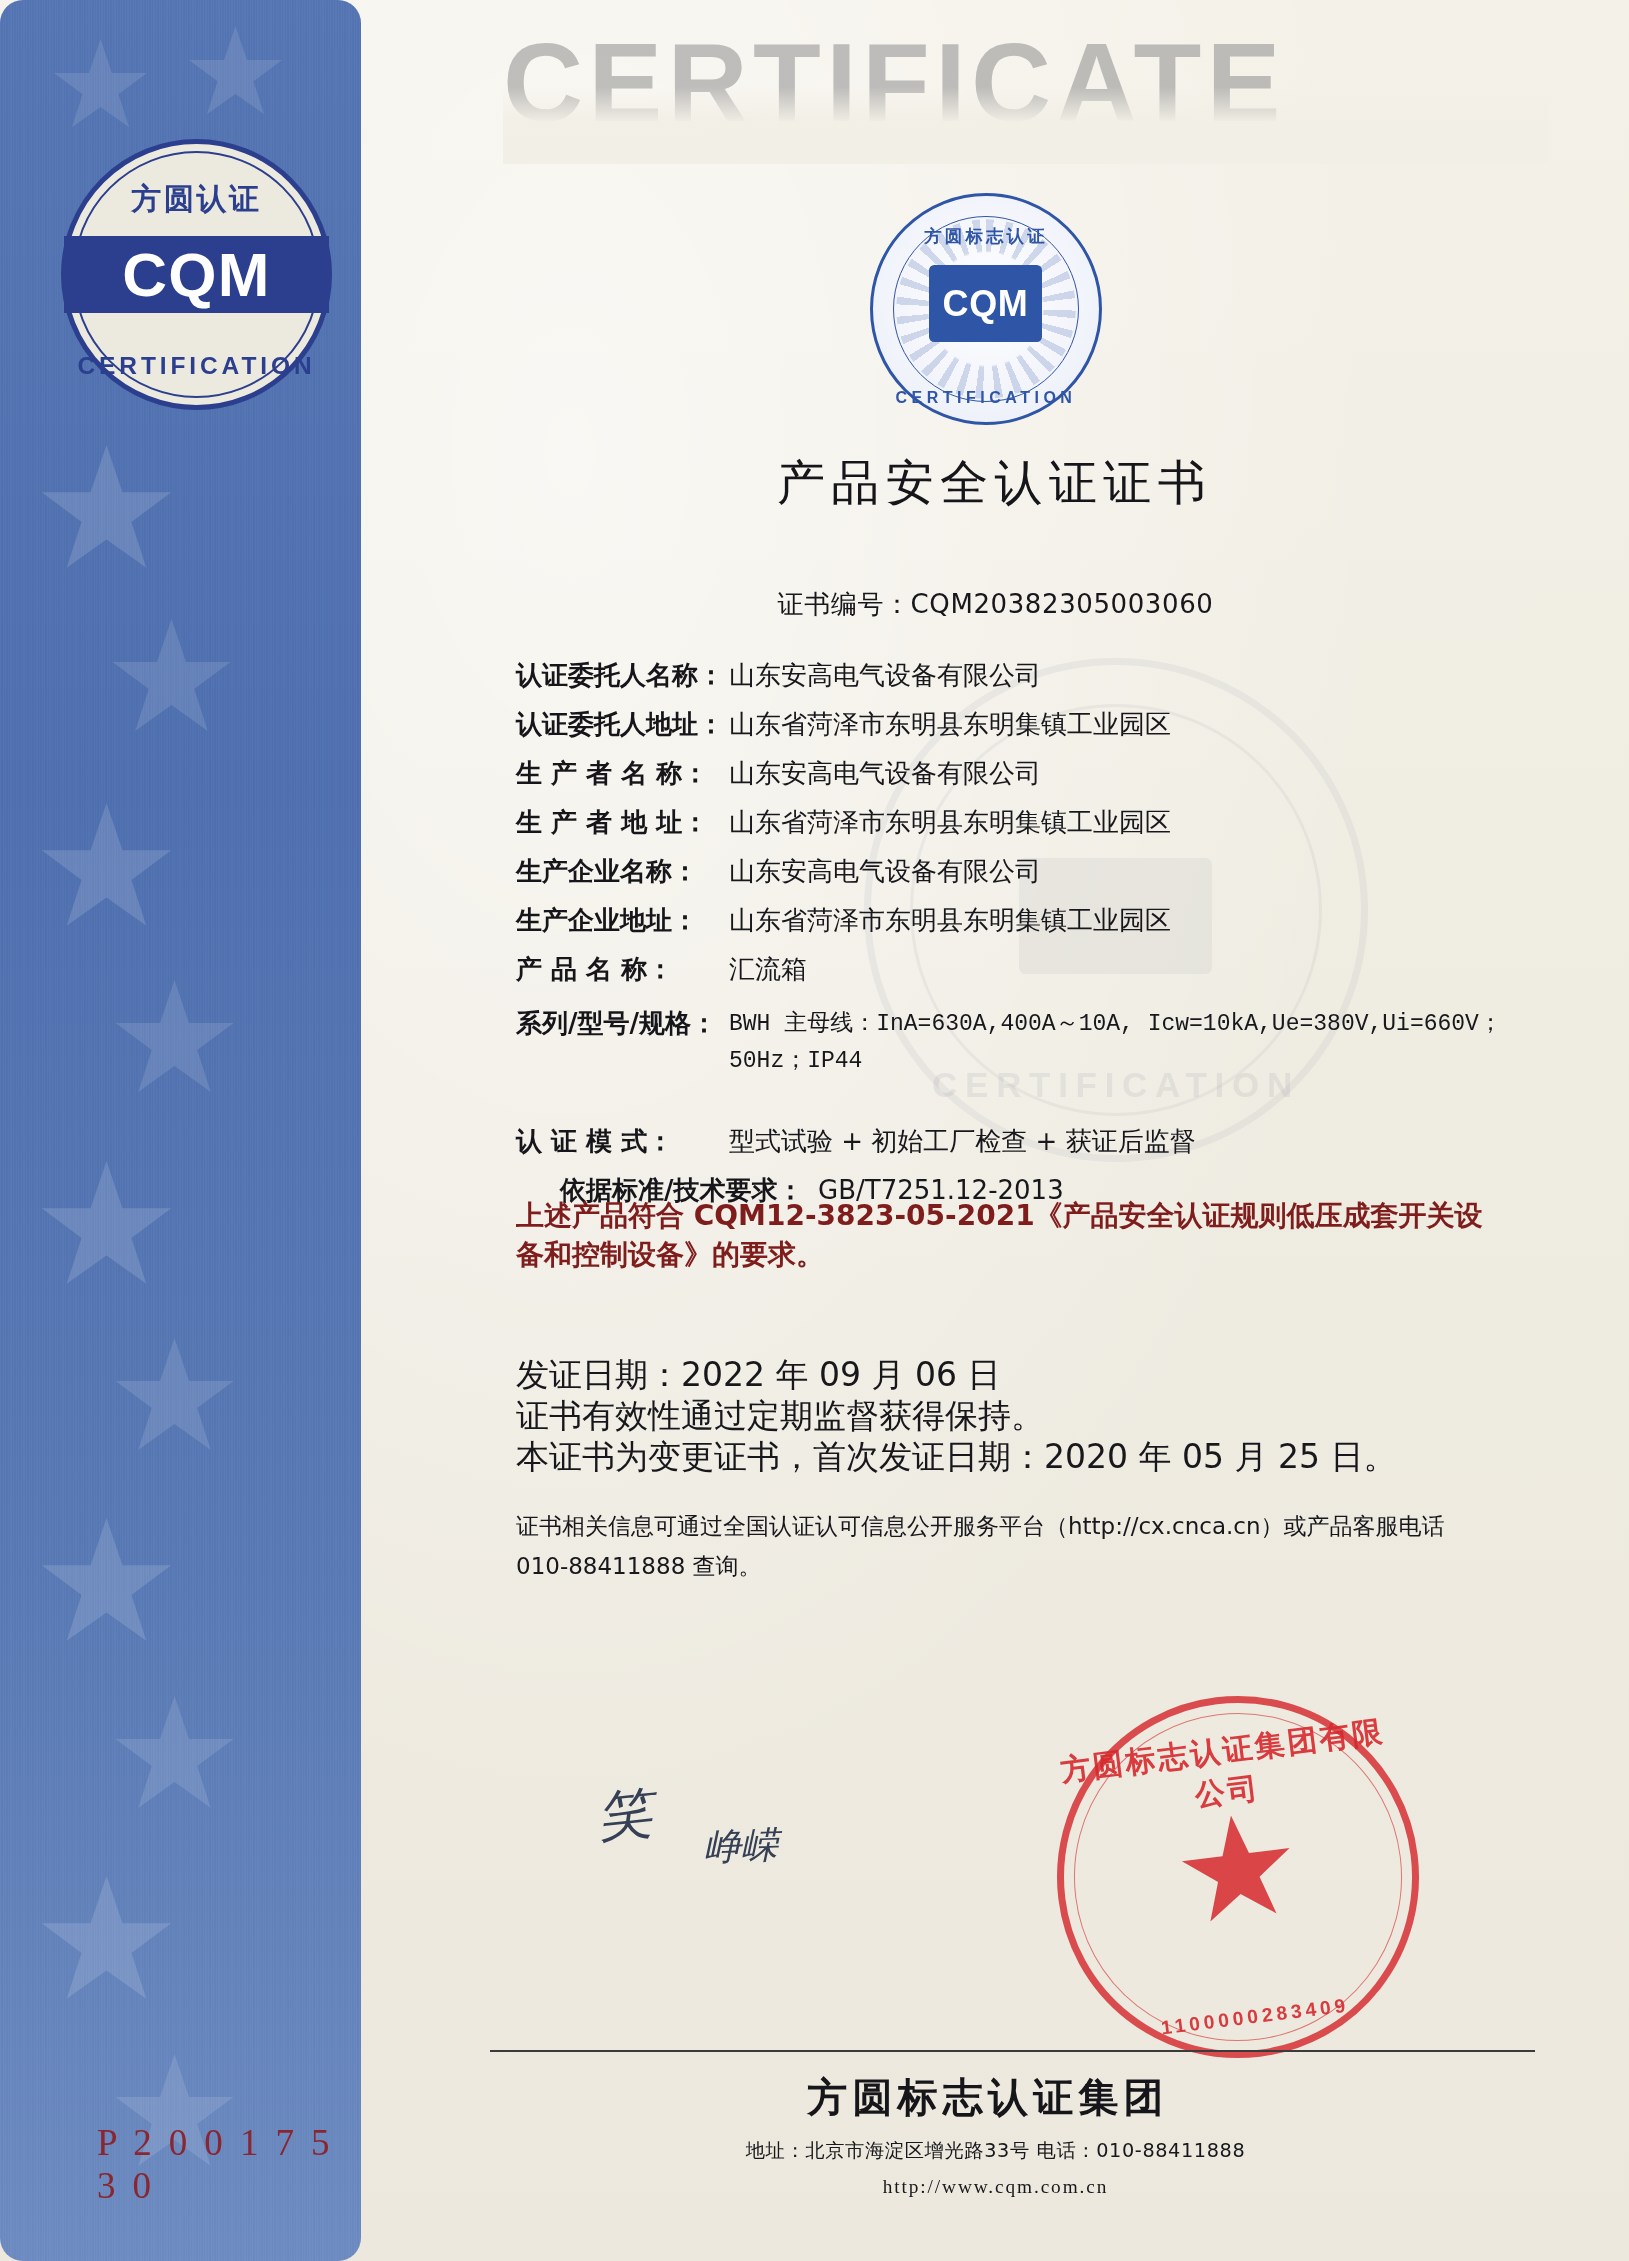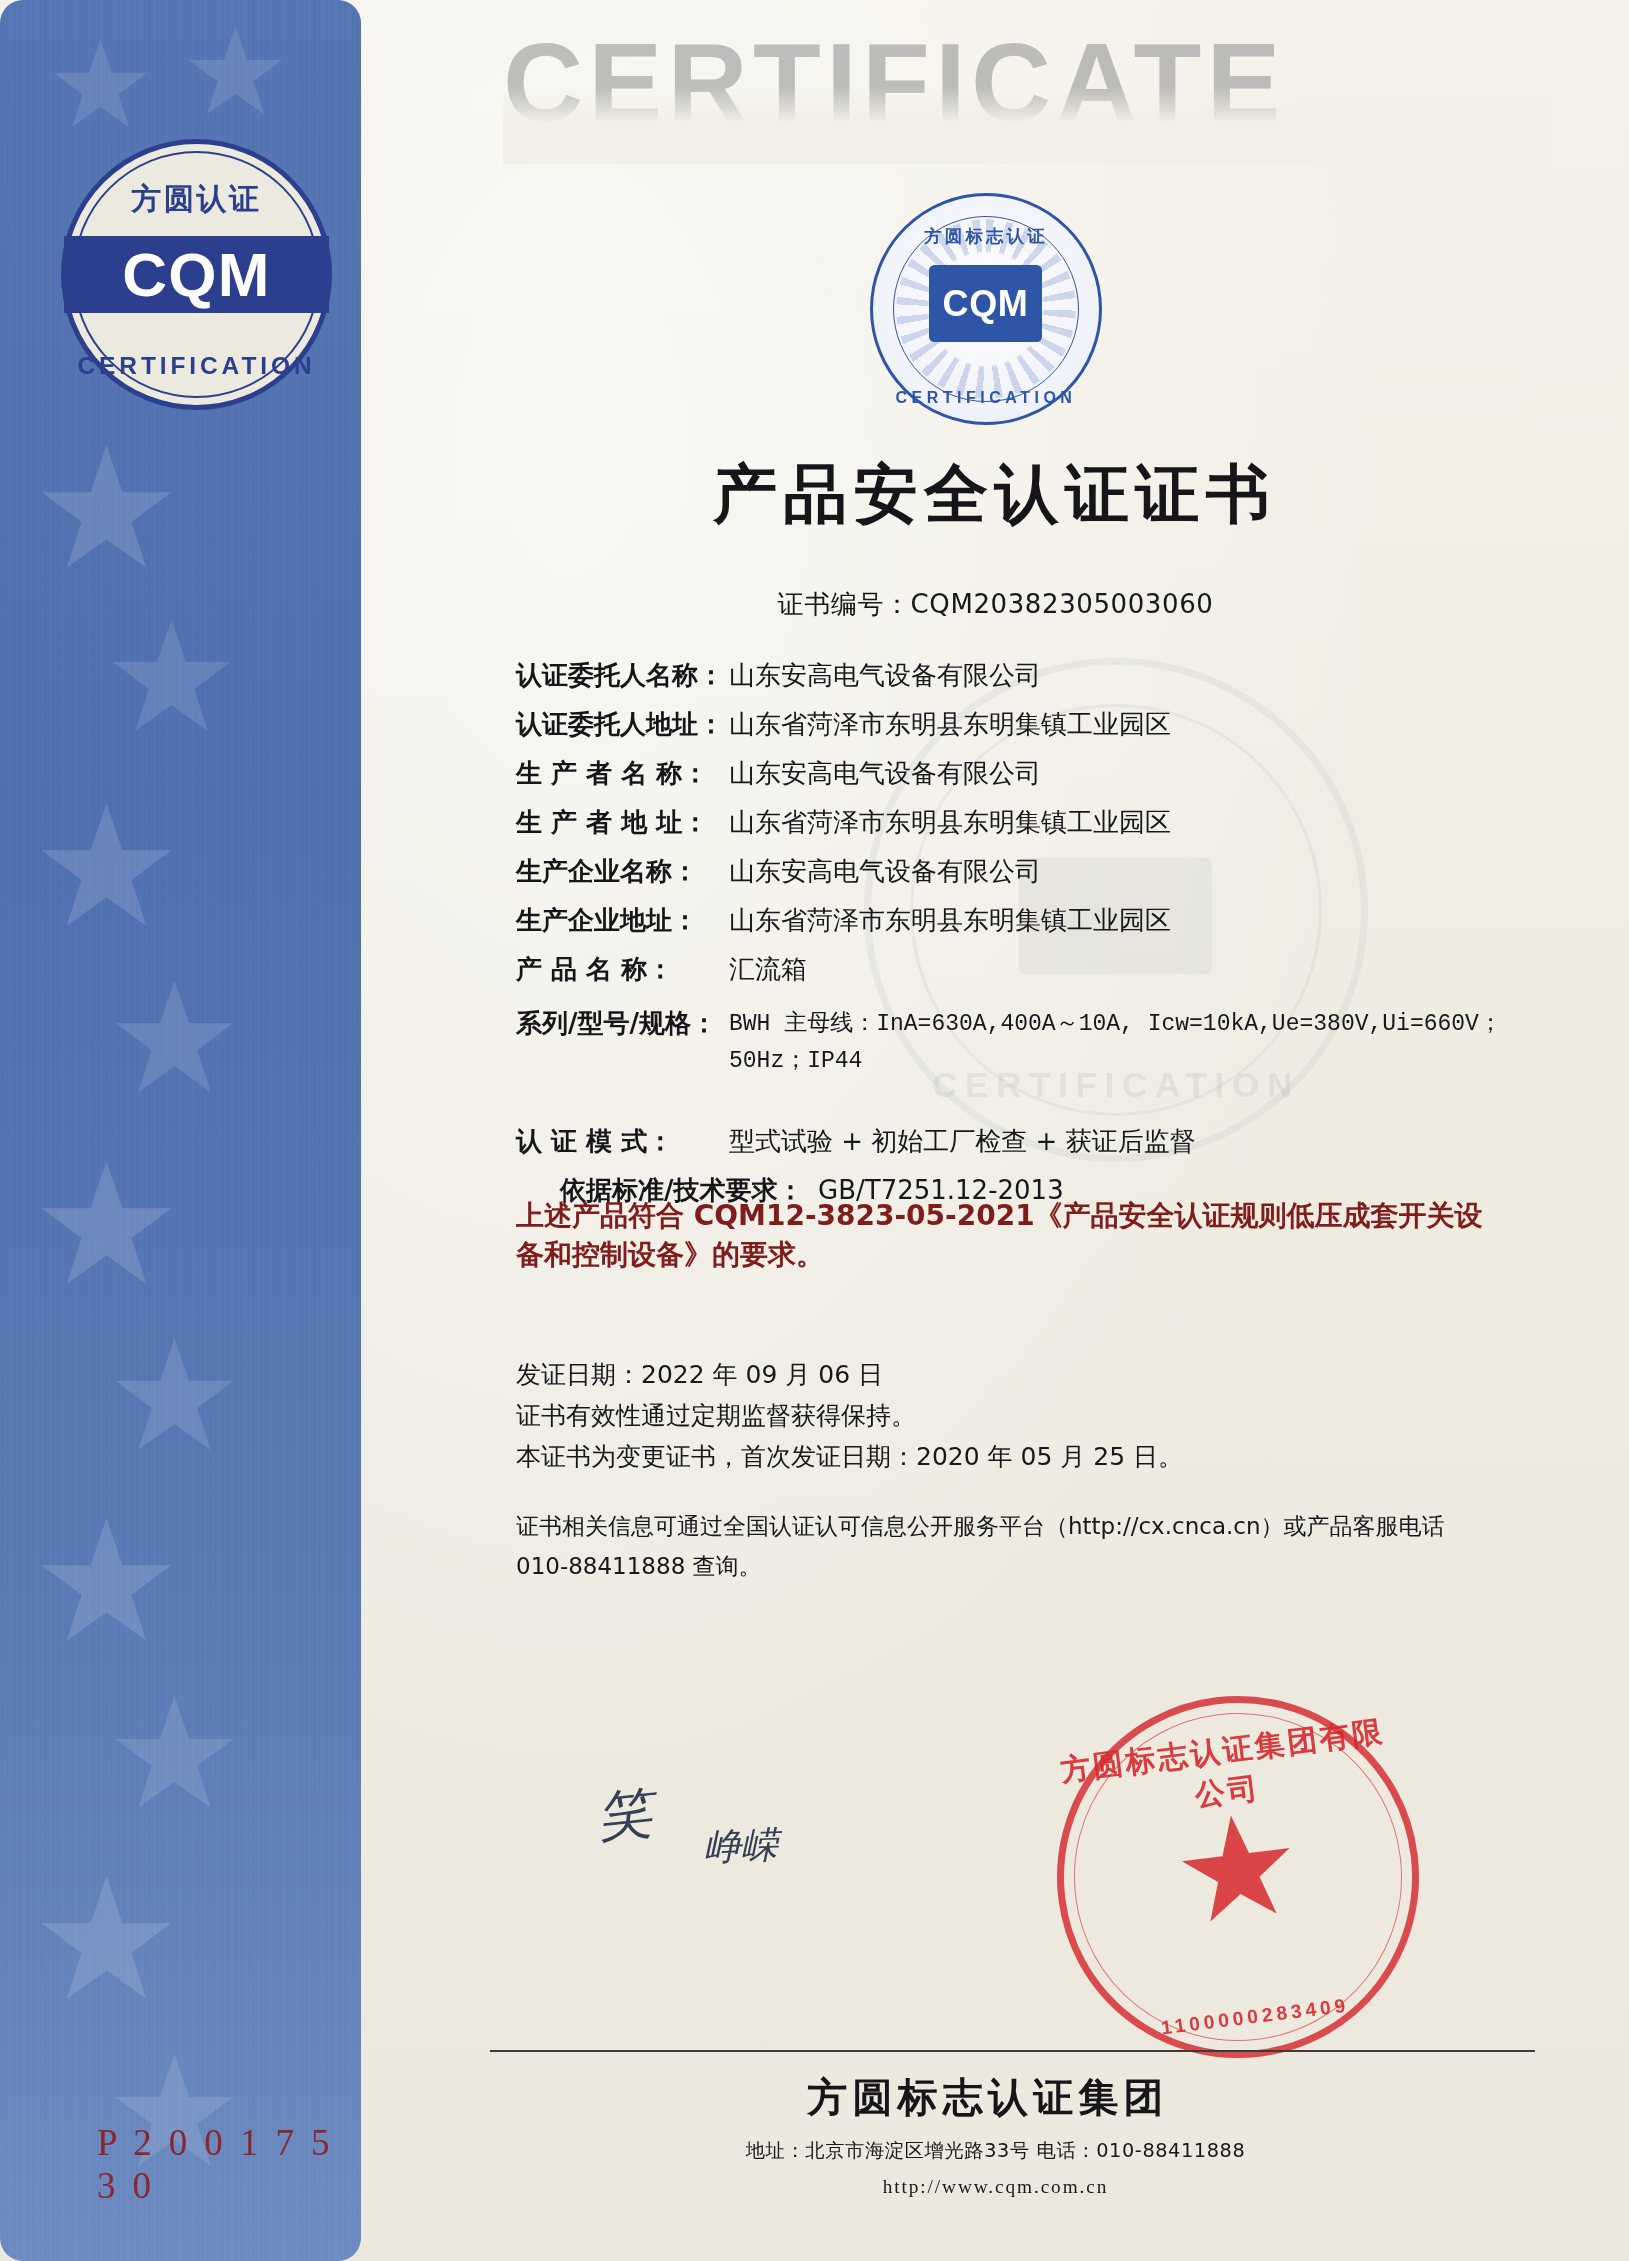--- a/index.html
+++ b/index.html
@@ -240,22 +240,22 @@
     letter-spacing: 7.7px;
   }
 
   
   .doc-title {
     position: absolute;
     left: 361px; right: 2px;
     top: 451px;
     text-align: center;
     font-family: "DejaVu Sans", sans-serif;
-    font-weight: bold;
-    font-size: 64px;
+    font-weight: normal;
+    font-size: 48px;
     letter-spacing: 6.4px;
     color: #15151a;
   }
 
   .cert-no {
     position: absolute;
     left: 361px; right: 0;
     top: 587px;
     text-align: center;
     font-family: "DejaVu Sans", sans-serif;
@@ -312,21 +312,21 @@
     line-height: 39px;
     color: #7f1d1d;
   }
 
   .dates {
     position: absolute;
     left: 516px;
     top: 1354px;
     width: 980px;
     font-family: "DejaVu Sans", sans-serif;
-    font-size: 25px;
+    font-size: 33px;
     color: #17171c;
     line-height: 41px;
   }
   .dates .line { display: flex; }
   .dates .issue { width: 555px; }
   .footnote {
     position: absolute;
     left: 516px;
     top: 1483px;
     width: 987px;

